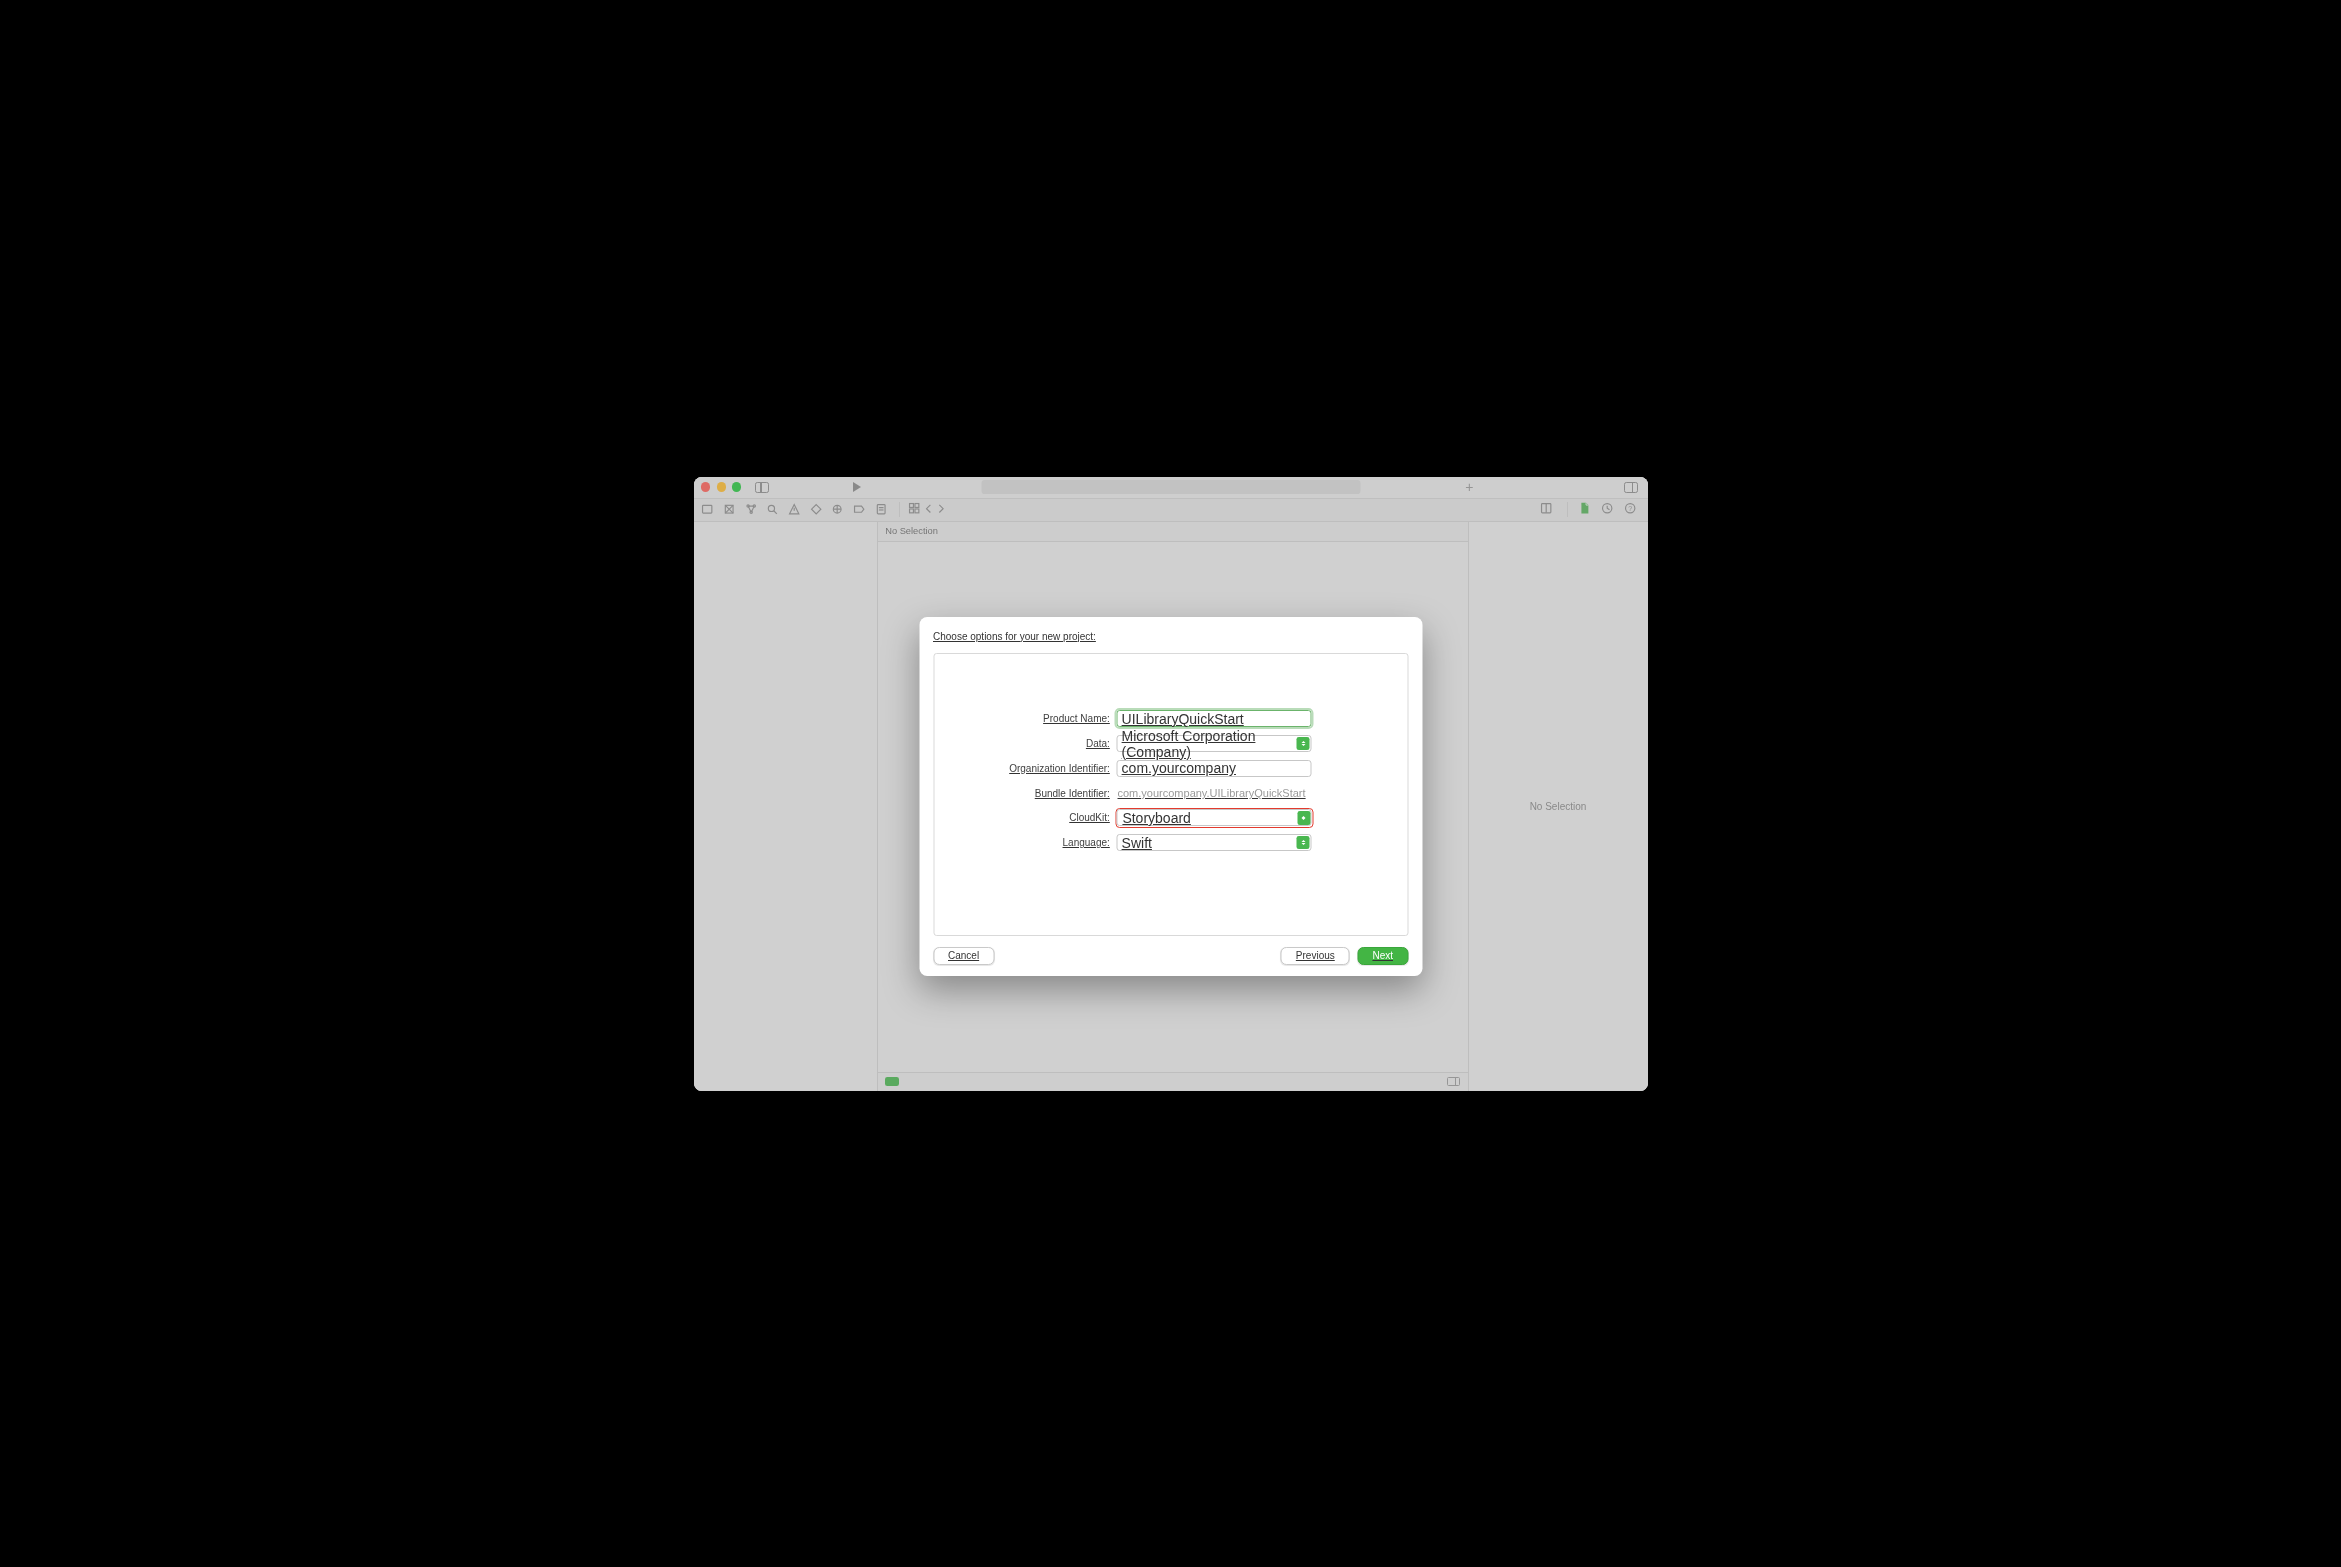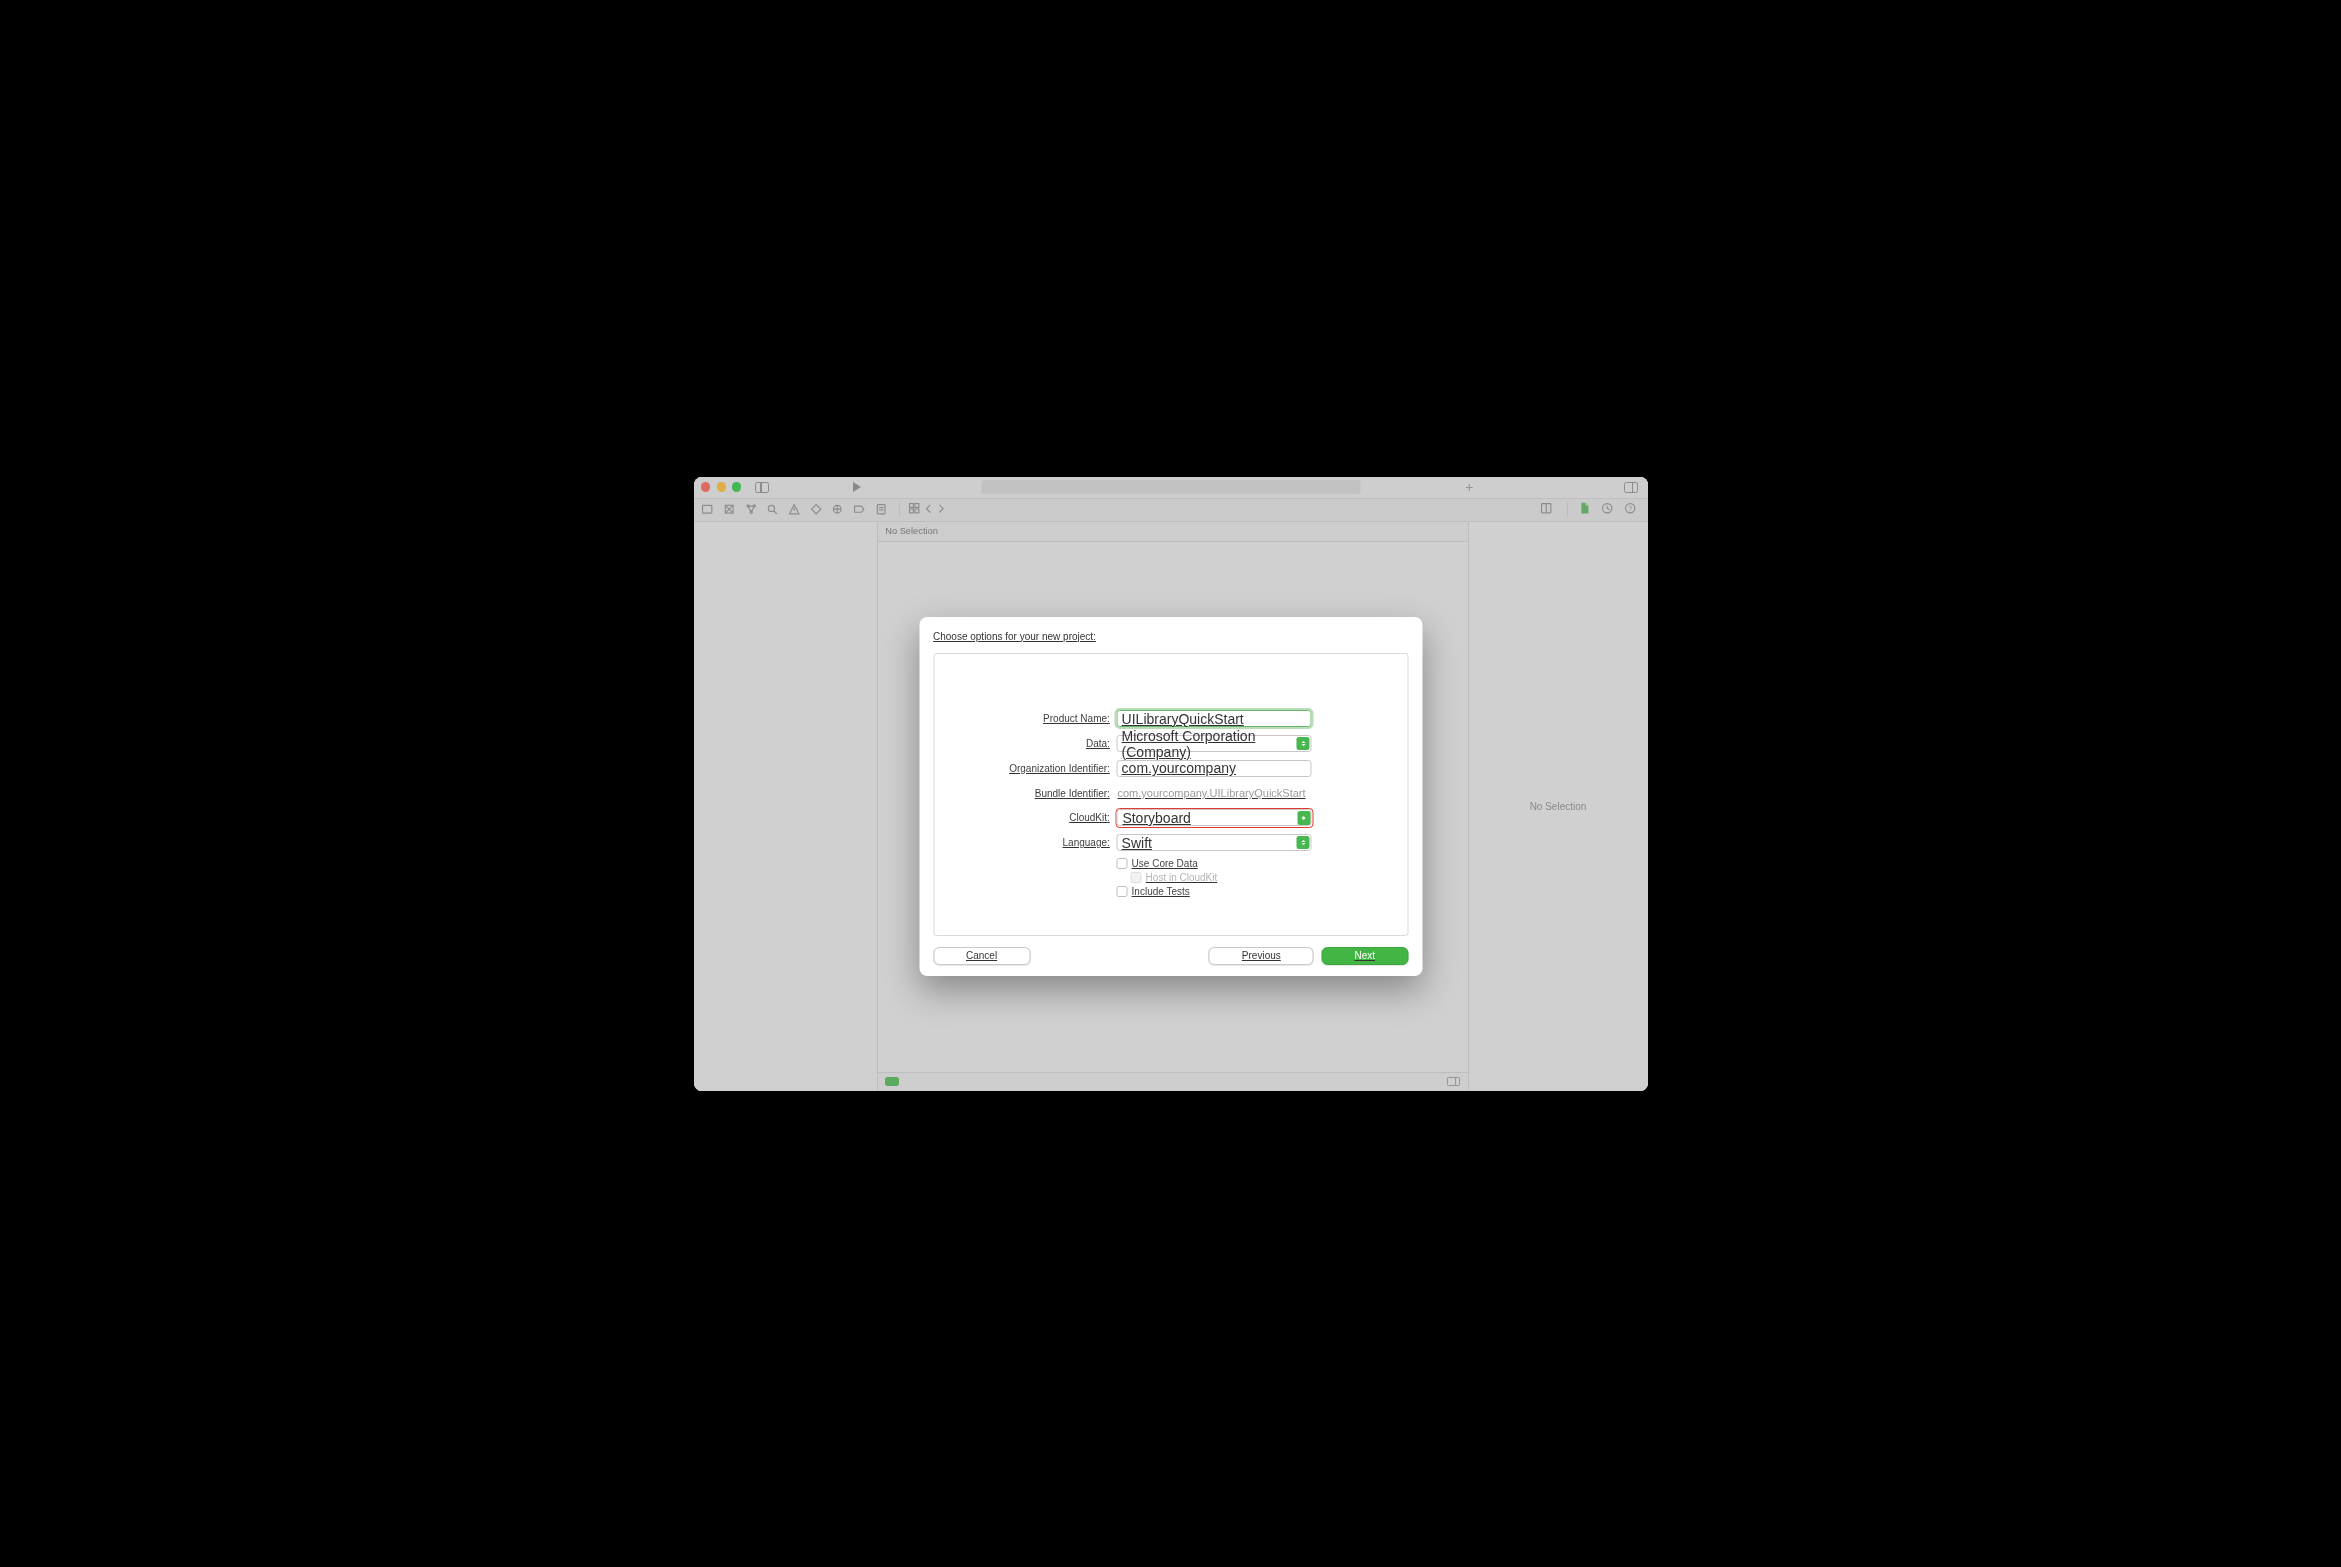--- a/index.html
+++ b/index.html
@@ -137,21 +137,21 @@
   .dd-handle::before { border-bottom:2.3px solid #fff; }
   .dd-handle::after  { border-top:2.3px solid #fff; }
   .highlight-red { outline: 1.5px solid #e33b2e; outline-offset: 0.8px; border-radius:3.1px; padding:0.8px; }
   .readonly { color:#9a9a9a; font-size:11px; padding-left:1.5px; }
   .chk-row { display:flex; align-items:center; gap:4.6px; font-size:10px; color:#454545; margin-bottom:3.1px; }
   .chk { width:11px; height:11px; border:0.8px solid #bdbdbd; border-radius:2.3px; background:#fff; }
   .chk.disabled { background:#f2f2f2; border-color:#dcdcdc; }
   .chk-row.disabled { color:#b5b5b5; }
 
   .sheet-footer { display:flex; align-items:center; margin-top:11px; }
-  .btn { height:18px; padding:0 32px; border:0.8px solid #c9c9c9; border-radius:6px; background:#fff; font-size:10px; color:#333; display:flex; align-items:center; box-shadow:0 0.4px 0.8px rgba(0,0,0,0.1);}
+  .btn { height:18px; padding:0 14px; border:0.8px solid #c9c9c9; border-radius:6px; background:#fff; font-size:10px; color:#333; display:flex; align-items:center; box-shadow:0 0.4px 0.8px rgba(0,0,0,0.1);}
   .btn + .btn { margin-left:7.7px; }
   .btn.primary { background:#43b544; border-color:#3aa63b; color:#fff; font-weight:500; }
   .footer-spacer { flex:1; }
 
   .ic-file svg, .ic svg { stroke:#8e8e8e; fill:none; stroke-width:1.5;}
 </style>
 </head>
 <body>
 
 <div class="window">
@@ -336,37 +336,20 @@
       <div class="form-row">
         <div class="lbl">Language:</div>
         <div class="ctrl">
           <div class="dropdown">
             <span>Swift</span>
             <div class="dd-handle"></div>
           </div>
         </div>
       </div>
 
-      <div class="form-row">
-        <div class="lbl"></div>
-        <div class="ctrl" style="flex-direction:column; align-items:flex-start;">
-          <div class="chk-row">
-            <div class="chk"></div>
-            <span>Use Core Data</span>
-          </div>
-          <div class="chk-row disabled" style="padding-left:14px;">
-            <div class="chk disabled"></div>
-            <span>Host in CloudKit</span>
-          </div>
-          <div class="chk-row">
-            <div class="chk"></div>
-            <span>Include Tests</span>
-          </div>
-        </div>
-      </div>
 
     </div>
     <div class="sheet-footer">
       <div class="btn">Cancel</div>
       <div class="footer-spacer"></div>
       <div class="btn">Previous</div>
       <div class="btn primary">Next</div>
     </div>
   </div>
 

